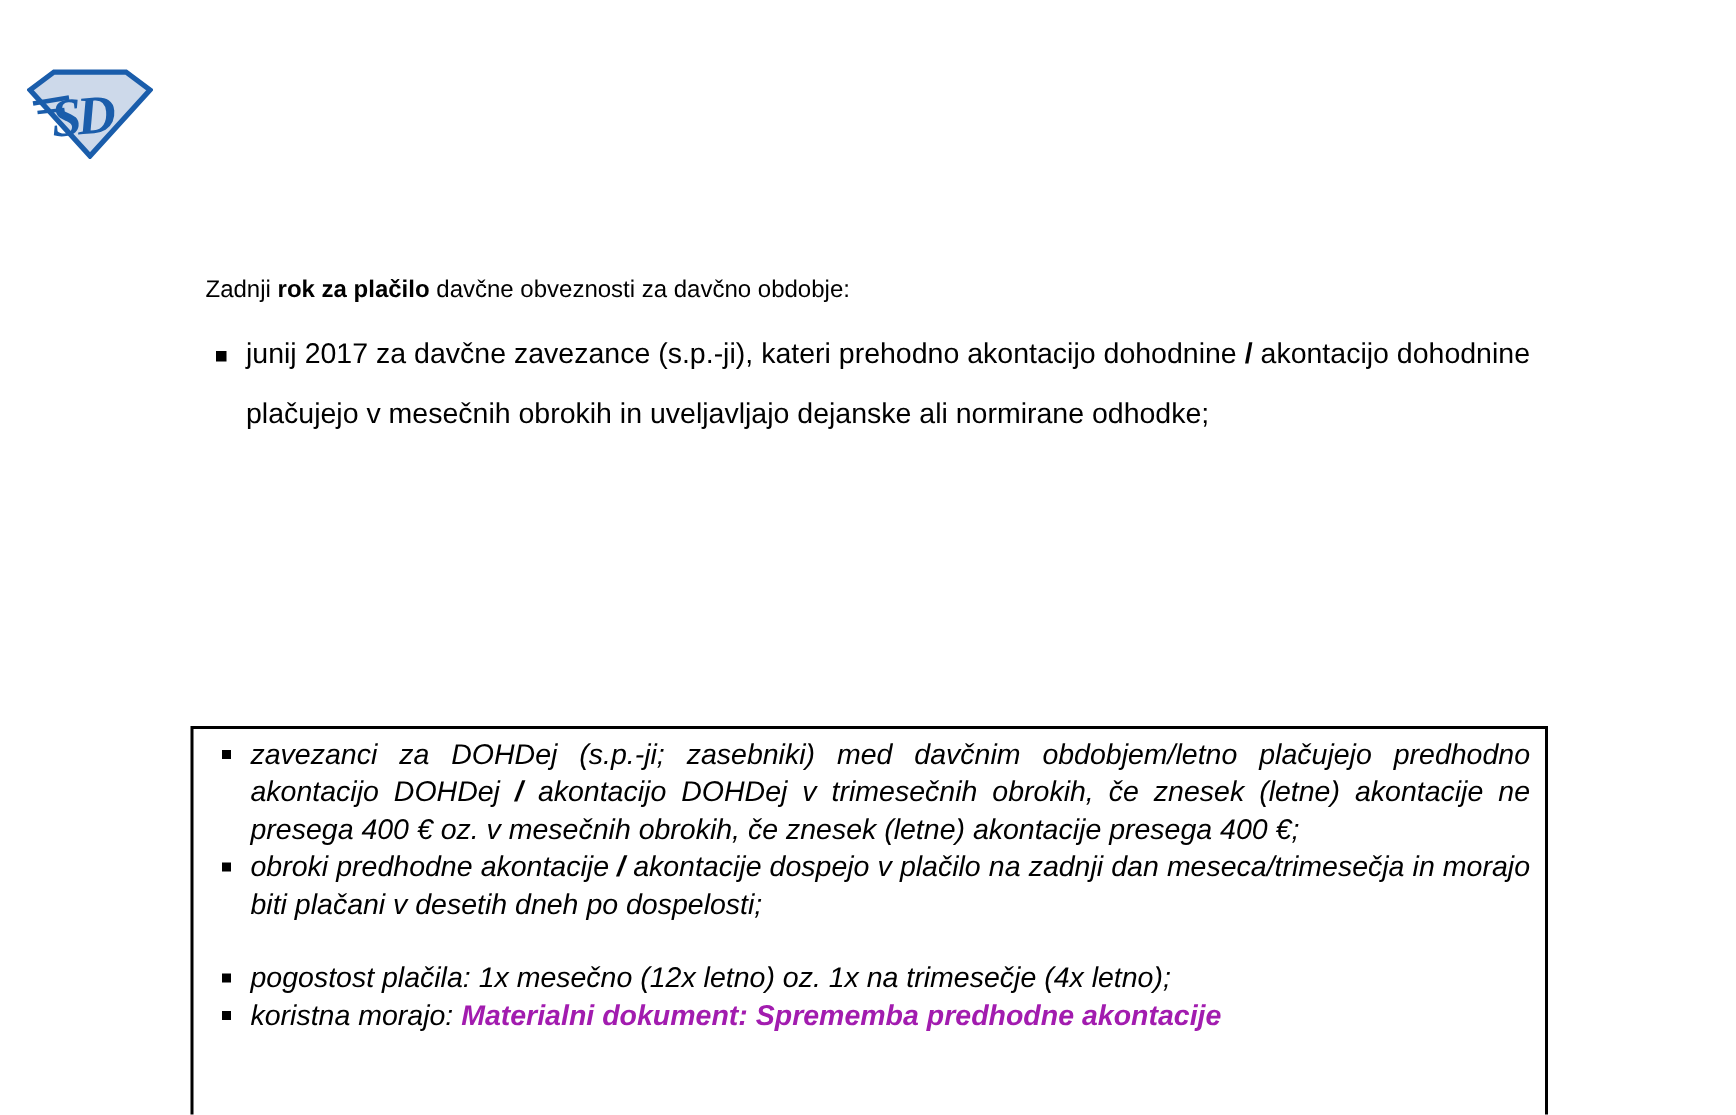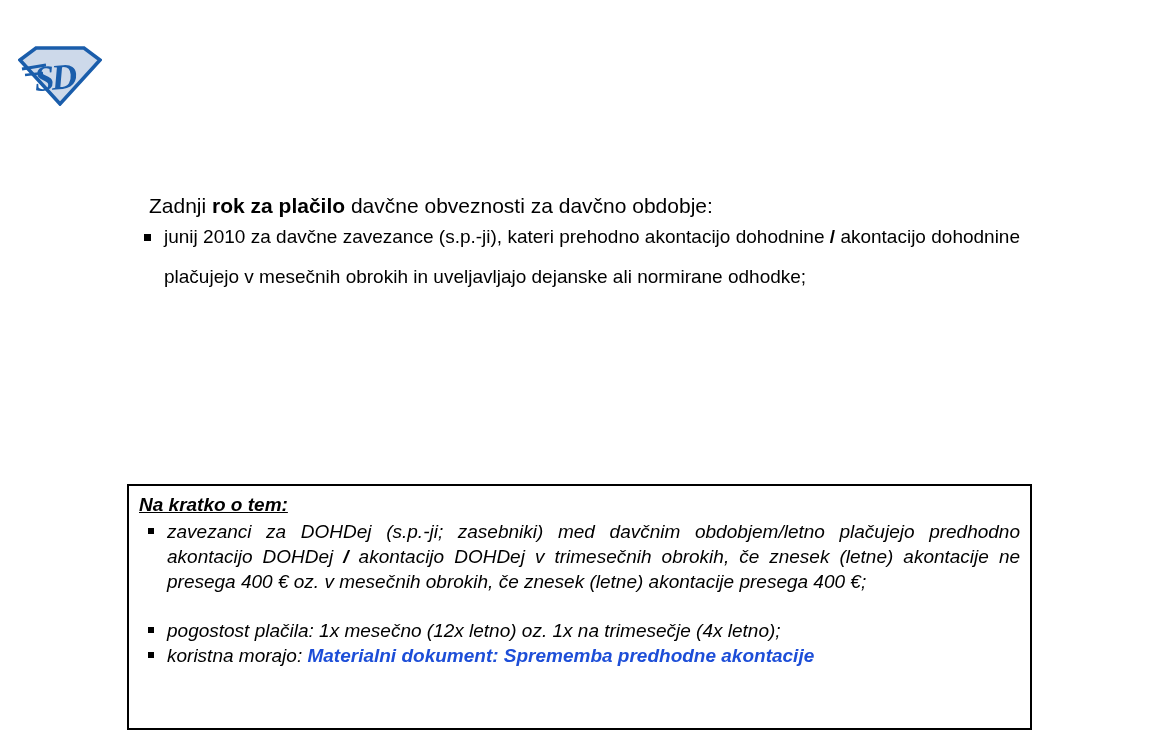--- a/index.html
+++ b/index.html
@@ -20,23 +20,23 @@
     left: 18px;
     top: 46px;
     width: 84px;
     height: 60px;
   }
   .intro {
     position: absolute;
     left: 137px;
     top: 181px;
     width: 883px;
-    font-size: 21px;
+    font-size: 16px;
     line-height: 26px;
-    margin: 12px;
+    margin: 0;
   }
   .main-list {
     position: absolute;
     left: 137px;
     top: 217px;
     width: 883px;
   }
   .m-bullet {
     position: relative;
     padding-left: 27px;
@@ -81,21 +81,21 @@
     content: "";
     position: absolute;
     left: 9px;
     top: 9px;
     width: 6px;
     height: 6px;
     background: #000000;
   }
   .b-bullet.spaced { margin-top: 24px; }
   .doc-link {
-    color: #1d4ed8;
+    color: #a21caf;
     font-weight: bold;
     font-style: italic;
     text-decoration: none;
     cursor: pointer;
   }
 </style>
 </head>
 <body>
 
 <div class="logo">
@@ -103,21 +103,21 @@
     <path d="M2,14 L18,2 L66,2 L82,14 L42,58 Z" fill="#cdd9ea" stroke="#1a5dab" stroke-width="3.5" stroke-linejoin="miter"></path>
     <path d="M4,23 L28,19" stroke="#1a5dab" stroke-width="3" fill="none"></path>
     <path d="M7,29 L25,27" stroke="#1a5dab" stroke-width="2.5" fill="none"></path>
     <text x="16" y="43" font-size="36" font-weight="bold" font-style="italic" font-family="'Liberation Serif', serif" fill="#1a5dab" transform="rotate(-5 42 28)" letter-spacing="-3">SD</text>
   </svg>
 </div>
 
 <p class="intro"><span>Zadnji </span><span class="seg-b">rok za plačilo</span><span> davčne obveznosti za davčno obdobje:</span></p>
 
 <div class="main-list">
-  <div class="m-bullet"><span>junij 2010 za davčne zavezance (s.p.-ji), kateri prehodno akontacijo dohodnine </span><span class="seg-b">/</span><span> akontacijo dohodnine plačujejo v mesečnih obrokih in uveljavljajo dejanske ali normirane odhodke;</span></div>
+  <div class="m-bullet"><span>junij 2017 za davčne zavezance (s.p.-ji), kateri prehodno akontacijo dohodnine </span><span class="seg-b">/</span><span> akontacijo dohodnine plačujejo v mesečnih obrokih in uveljavljajo dejanske ali normirane odhodke;</span></div>
 </div>
 
 <div class="box">
-  <div class="box-title">Na kratko o tem:</div>
   <div class="b-bullet"><span>zavezanci za DOHDej (s.p.-ji; zasebniki) med davčnim obdobjem/letno plačujejo predhodno akontacijo DOHDej </span><span class="seg-b">/</span><span> akontacijo DOHDej v trimesečnih obrokih, če znesek (letne) akontacije ne presega 400 € oz. v mesečnih obrokih, če znesek (letne) akontacije presega 400 €;</span></div>
+  <div class="b-bullet"><span>obroki predhodne akontacije </span><span class="seg-b">/</span><span> akontacije dospejo v plačilo na zadnji dan meseca/trimesečja in morajo biti plačani v desetih dneh po dospelosti;</span></div>
   <div class="b-bullet spaced"><span>pogostost plačila: 1x mesečno (12x letno) oz. 1x na trimesečje (4x letno);</span></div>
   <div class="b-bullet"><span>koristna morajo: </span><a class="doc-link">Materialni dokument: Sprememba predhodne akontacije</a></div>
 </div>
 
 </body></html>

